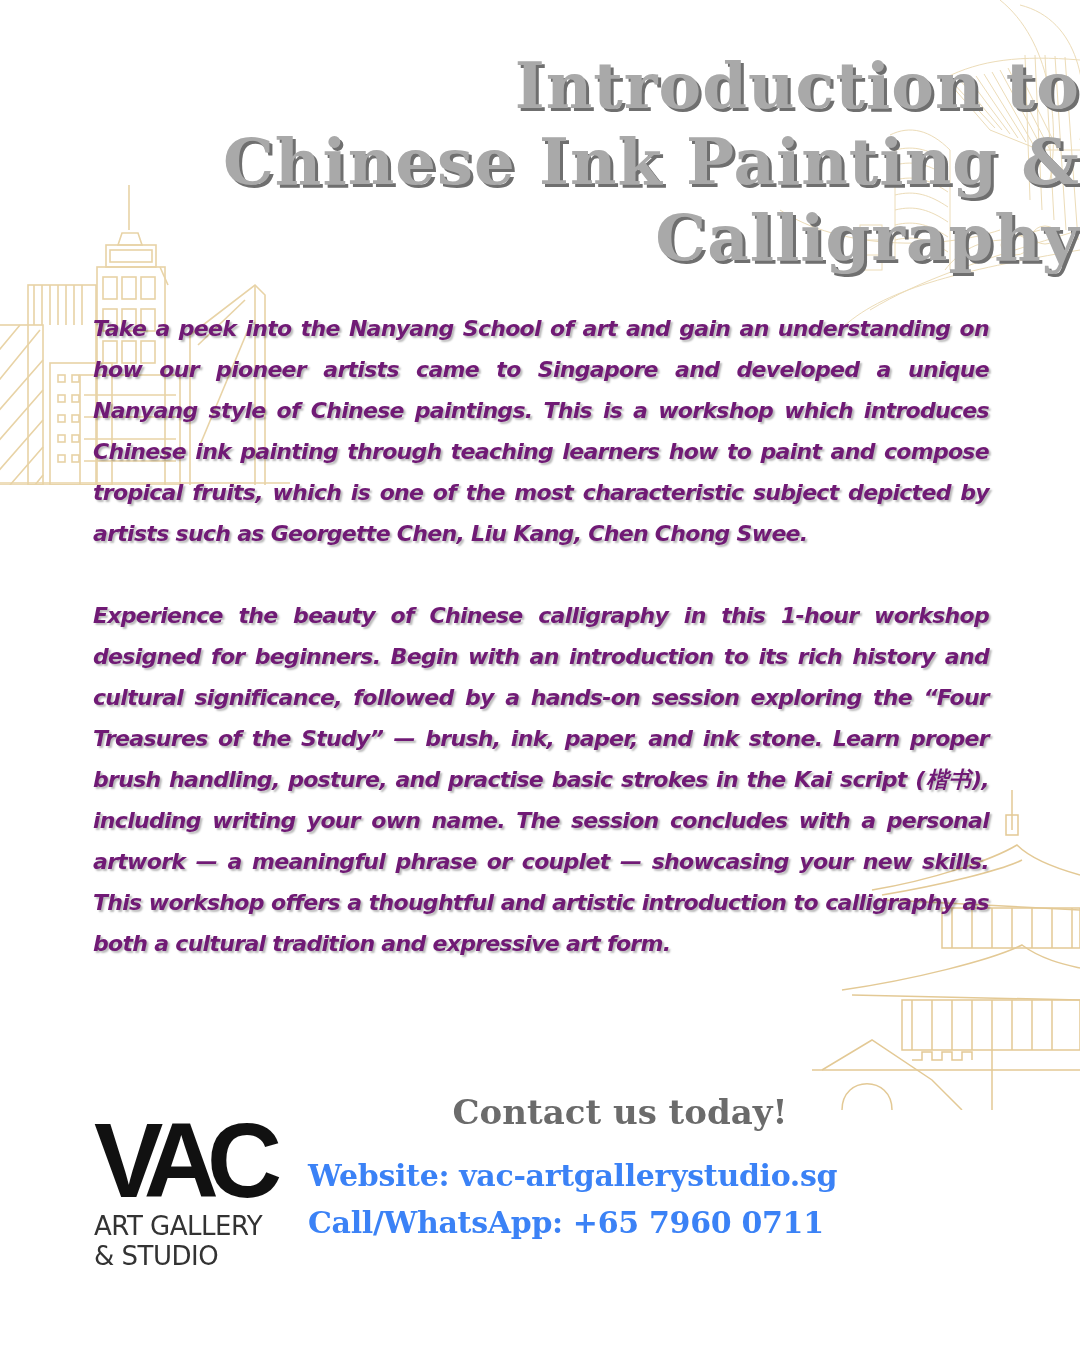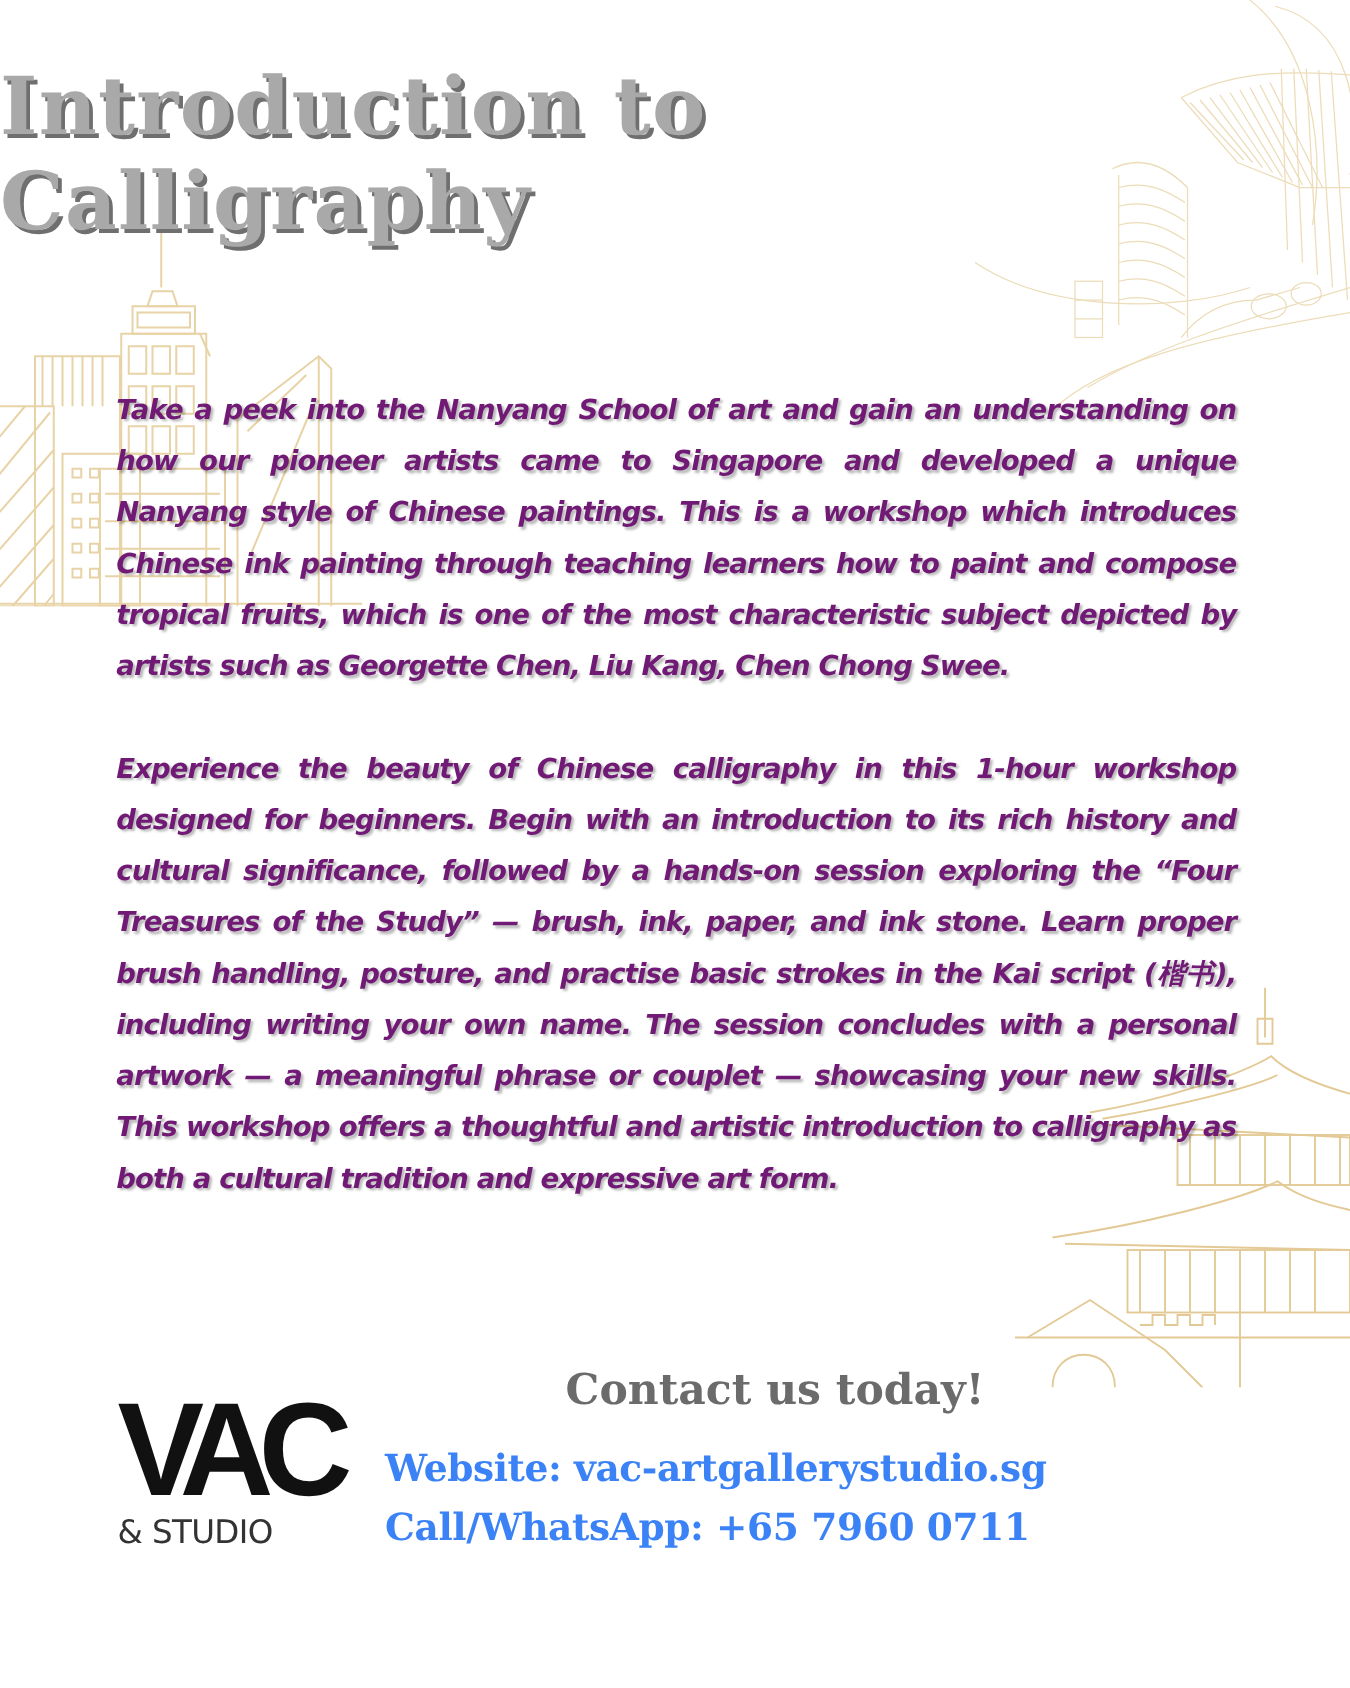--- a/index.html
+++ b/index.html
@@ -5,21 +5,21 @@
     * { margin: 0; padding: 0; box-sizing: border-box; }
     html, body { width: 1080px; height: 1350px; background: #ffffff; overflow: hidden; }
     body { position: relative; font-family: "DejaVu Sans", sans-serif; }
 
     .deco { position: absolute; pointer-events: none; }
     .deco svg { display: block; }
 
     .title {
       position: absolute;
       left: 0; top: 48px; width: 1080px;
-      text-align: left;
+      text-align: right;
       font-family: "DejaVu Serif", serif;
       font-weight: bold;
       color: #a9a9a9;
       font-size: 64px;
       line-height: 76px;
       letter-spacing: 1px;
       text-shadow: 3px 3px 0 #6f6f6f;
     }
     .title span { display: block; }
 
@@ -205,30 +205,32 @@
     <path d="M0 280 L 268 280"></path>
     <path d="M10 280 L 60 250 L 120 290 L 150 320"></path>
     <path d="M30 320 C 30 285, 80 285, 80 320"></path>
     <path d="M180 260 L 180 320"></path>
     <path d="M100 270 h10 v-8 h10 v8 h10 v-8 h10 v8 h10 v-8 h10 v8"></path>
   </svg>
 </div>
 
 <h1 class="title">
   <span>Introduction to</span>
+  <span>Chinese Ink Painting &amp;</span>
   <span>Calligraphy</span>
 </h1>
 
 <div class="body-text">
   <p>Take a peek into the Nanyang School of art and gain an understanding on how our pioneer artists came to Singapore and developed a unique Nanyang style of Chinese paintings. This is a workshop which introduces Chinese ink painting through teaching learners how to paint and compose tropical fruits, which is one of the most characteristic subject depicted by artists such as Georgette Chen, Liu Kang, Chen Chong Swee.</p>
   <p>Experience the beauty of Chinese calligraphy in this 1-hour workshop designed for beginners. Begin with an introduction to its rich history and cultural significance, followed by a hands-on session exploring the “Four Treasures of the Study” — brush, ink, paper, and ink stone. Learn proper brush handling, posture, and practise basic strokes in the Kai script (楷书), including writing your own name. The session concludes with a personal artwork — a meaningful phrase or couplet — showcasing your new skills. This workshop offers a thoughtful and artistic introduction to calligraphy as both a cultural tradition and expressive art form.</p>
 </div>
 
 <div class="logo">
   <div class="logo-mark">VAC</div>
+  <div class="logo-sub">ART GALLERY</div>
   <div class="logo-sub">&amp; STUDIO</div>
 </div>
 
 <div class="contact-heading">Contact us today!</div>
 <div class="contact-list">
   <div class="contact-line">
     <span class="lbl">Website:</span><span>vac-artgallerystudio.sg</span>
   </div>
   <div class="contact-line">
     <span class="lbl">Call/WhatsApp:</span><span>+65 7960 0711</span>

